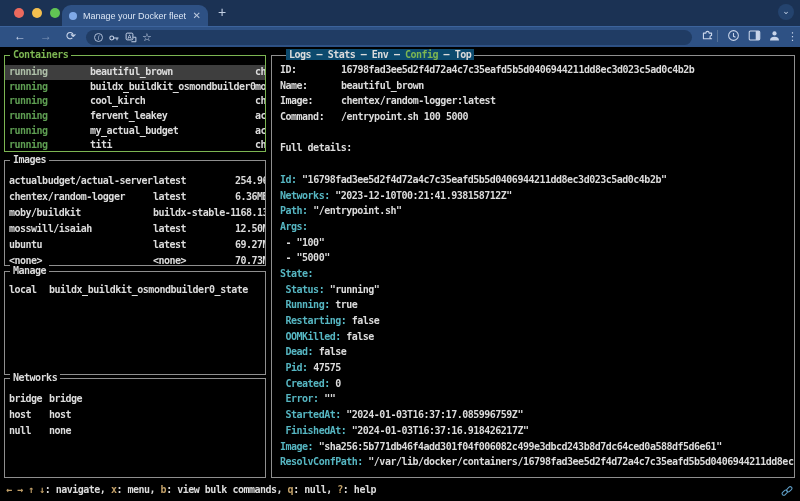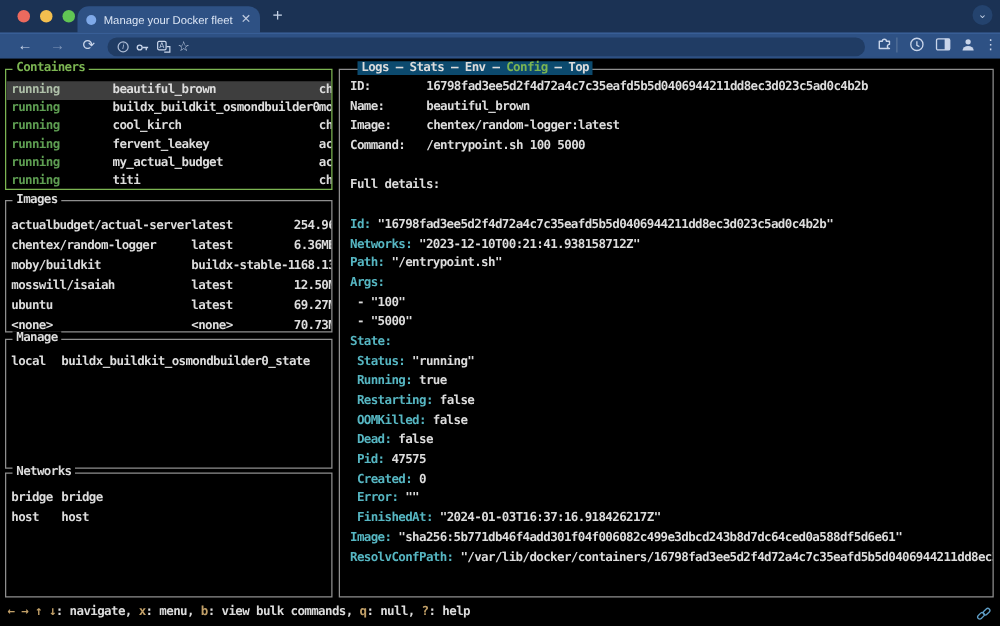--- a/index.html
+++ b/index.html
@@ -232,20 +232,24 @@
       <span class="ptitle">Networks</span>
       <div class="pbody">
           <div class="rowwrap" style="padding-top:12px">
         <div class="row nrow">
           <span class="n-driver">bridge</span>
           <span class="n-name">bridge</span>
         </div>
         <div class="row nrow">
           <span class="n-driver">host</span>
           <span class="n-name">host</span>
+        </div>
+        <div class="row nrow">
+          <span class="n-driver">null</span>
+          <span class="n-name">none</span>
         </div>
       </div>
         </div>
     </div>
 
     <div class="panel" style="left:271px;top:8px;width:524px;height:423px">
       <span class="insp-tabs"><span>Logs</span><span> — </span><span>Stats</span><span> — </span><span>Env</span><span> — </span><span class="active">Config</span><span> — </span><span>Top</span></span>
       <div class="content">
         <div class="dline"><span class="sumlabel">ID:</span><span>16798fad3ee5d2f4d72a4c7c35eafd5b5d0406944211dd8ec3d023c5ad0c4b2b</span></div>
         <div class="dline"><span class="sumlabel">Name:</span><span>beautiful_brown</span></div>
@@ -262,20 +266,21 @@
         <div class="dline"><span class="k"></span><span> - "5000"</span></div>
         <div class="dline"><span class="k">State:</span><span></span></div>
         <div class="dline"><span class="k"> Status: </span><span>"running"</span></div>
         <div class="dline"><span class="k"> Running: </span><span>true</span></div>
         <div class="dline"><span class="k"> Restarting: </span><span>false</span></div>
         <div class="dline"><span class="k"> OOMKilled: </span><span>false</span></div>
         <div class="dline"><span class="k"> Dead: </span><span>false</span></div>
         <div class="dline"><span class="k"> Pid: </span><span>47575</span></div>
         <div class="dline"><span class="k"> Created: </span><span>0</span></div>
         <div class="dline"><span class="k"> Error: </span><span>""</span></div>
+        <div class="dline"><span class="k"> StartedAt: </span><span>"2024-01-03T16:37:17.085996759Z"</span></div>
         <div class="dline"><span class="k"> FinishedAt: </span><span>"2024-01-03T16:37:16.918426217Z"</span></div>
         <div class="dline"><span class="k">Image: </span><span>"sha256:5b771db46f4add301f04f006082c499e3dbcd243b8d7dc64ced0a588df5d6e61"</span></div>
         <div class="dline"><span class="k">ResolvConfPath: </span><span>"/var/lib/docker/containers/16798fad3ee5d2f4d72a4c7c35eafd5b5d0406944211dd8ec3d023c5ad0c4b2b</span></div>
       </div>
     </div>
 
     <div class="statusbar"><span class="key">← → ↑ ↓</span><span>: navigate, </span><span class="key">x</span><span>: menu, </span><span class="key">b</span><span>: view bulk commands, </span><span class="key">q</span><span>: null, </span><span class="key">?</span><span>: help</span></div>
 
     <span class="linkic">
       <svg width="12" height="12" viewBox="0 0 16 16">

